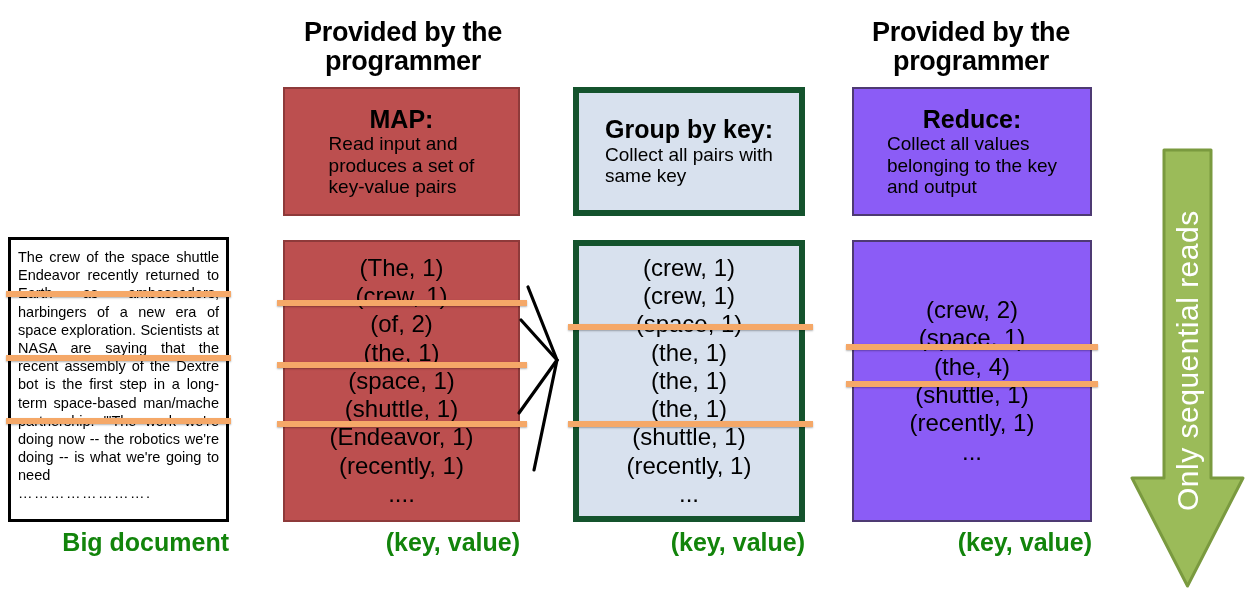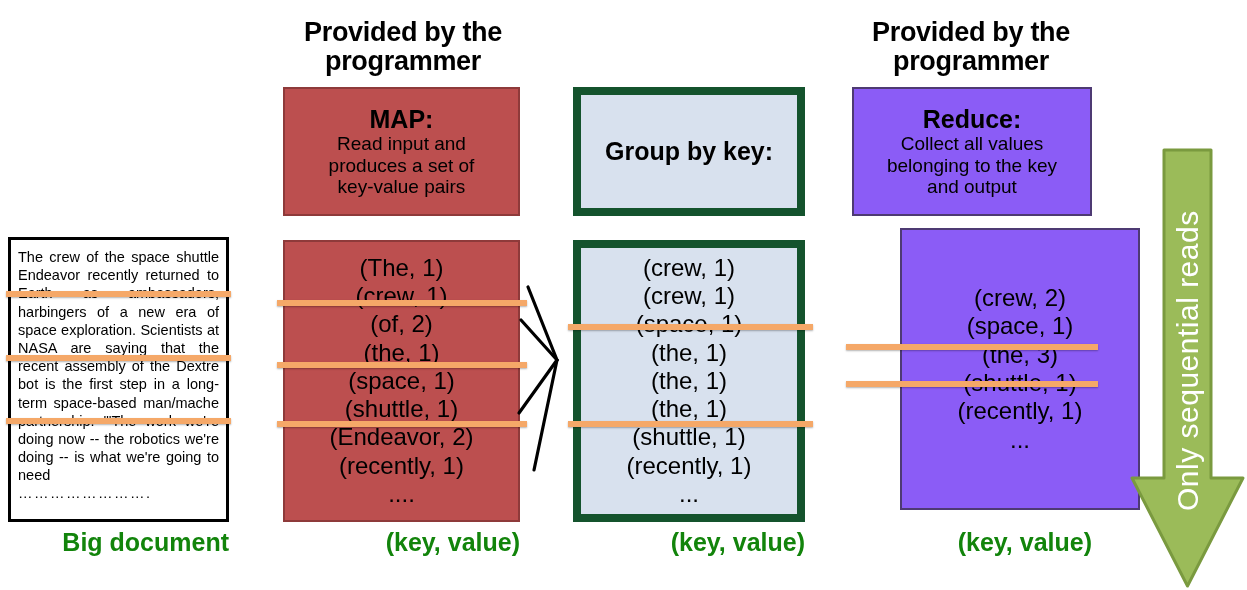--- a/index.html
+++ b/index.html
@@ -26,21 +26,20 @@
     font-size: 27px;
     line-height: 1.08;
     color: #000000;
     letter-spacing: -0.3px;
   }
 
   
   .stage-box {
     position: absolute;
     box-sizing: border-box;
-    text-align: center;
     display: flex;
     flex-direction: column;
     justify-content: center;
     align-items: center;
     color: #000000;
   }
   .stage-box .stage-title {
     font-size: 25px;
     font-weight: bold;
     line-height: 1.06;
@@ -51,21 +50,21 @@
     line-height: 1.12;
     padding: 0 6px;
   }
 
   .box-red {
     background: #BC4F4F;
     border: 2px solid #8E3A3A;
   }
   .box-blue {
     background: #D8E1EE;
-    border: 8px solid #14532d;
+    border: 6px solid #14532d;
   }
   .box-purple {
     background: #8b5cf6;
     border: 2px solid #4E3A73;
   }
 
   
   .data-box {
     position: absolute;
     box-sizing: border-box;
@@ -166,60 +165,61 @@
 
   <div class="col-heading" style="left:840px; top:18px; width:262px;">Provided by the<br>programmer</div>
 
   <div class="stage-box box-red" style="left:283px; top:87px; width:237px; height:129px;">
     <div class="stage-title">MAP:</div>
     <div class="stage-desc">Read input and<br>produces a set of<br>key-value pairs</div>
   </div>
 
   <div class="stage-box box-blue" style="left:573px; top:87px; width:232px; height:129px;">
     <div class="stage-title">Group by key:</div>
+    <div class="stage-desc">Collect all pairs with<br>same key</div>
   </div>
 
   <div class="stage-box box-purple" style="left:852px; top:87px; width:240px; height:129px;">
     <div class="stage-title">Reduce:</div>
     <div class="stage-desc">Collect all values<br>belonging to the key<br>and output</div>
   </div>
 
   <div id="doc-box" style="left:8px; top:237px; width:221px; height:285px;">
     <span>The crew of the space shuttle Endeavor recently returned to Earth as ambassadors, harbingers of a new era of space exploration. Scientists at NASA are saying that the recent assembly of the Dextre bot is the first step in a long-term space-based man/mache partnership. '"The work we're doing now -- the robotics we're doing -- is what we're going to need</span>
     <div class="doc-tail">…………………….</div>
   </div>
 
   <div class="data-box box-red" style="left:283px; top:240px; width:237px; height:282px;">
     <span class="pair-line">(The, 1)</span>
     <span class="pair-line">(crew, 1)</span>
     <span class="pair-line">(of, 2)</span>
     <span class="pair-line">(the, 1)</span>
     <span class="pair-line">(space, 1)</span>
     <span class="pair-line">(shuttle, 1)</span>
-    <span class="pair-line">(Endeavor, 2)</span>
+    <span class="pair-line">(Endeavor, 1)</span>
     <span class="pair-line">(recently, 1)</span>
     <span class="pair-line">....</span>
   </div>
 
   <div class="data-box box-blue" style="left:573px; top:240px; width:232px; height:282px;">
     <span class="pair-line">(crew, 1)</span>
     <span class="pair-line">(crew, 1)</span>
     <span class="pair-line">(space, 1)</span>
     <span class="pair-line">(the, 1)</span>
     <span class="pair-line">(the, 1)</span>
     <span class="pair-line">(the, 1)</span>
     <span class="pair-line">(shuttle, 1)</span>
     <span class="pair-line">(recently, 1)</span>
     <span class="pair-line">...</span>
   </div>
 
-  <div class="data-box box-purple" style="left:852px; top:228px; width:240px; height:282px;margin-left:48px;">
+  <div class="data-box box-purple" style="left:852px; top:240px; width:240px; height:282px;">
     <span class="pair-line">(crew, 2)</span>
     <span class="pair-line">(space, 1)</span>
-    <span class="pair-line">(the, 3)</span>
+    <span class="pair-line">(the, 4)</span>
     <span class="pair-line">(shuttle, 1)</span>
     <span class="pair-line">(recently, 1)</span>
     <span class="pair-line">...</span>
   </div>
 
   <div class="highlight" style="left:6px;   top:291px; width:225px;"></div>
   <div class="highlight" style="left:6px;   top:355px; width:225px;"></div>
   <div class="highlight" style="left:6px;   top:418px; width:225px;"></div>
 
   <div class="highlight" style="left:277px; top:300px; width:250px;"></div>

